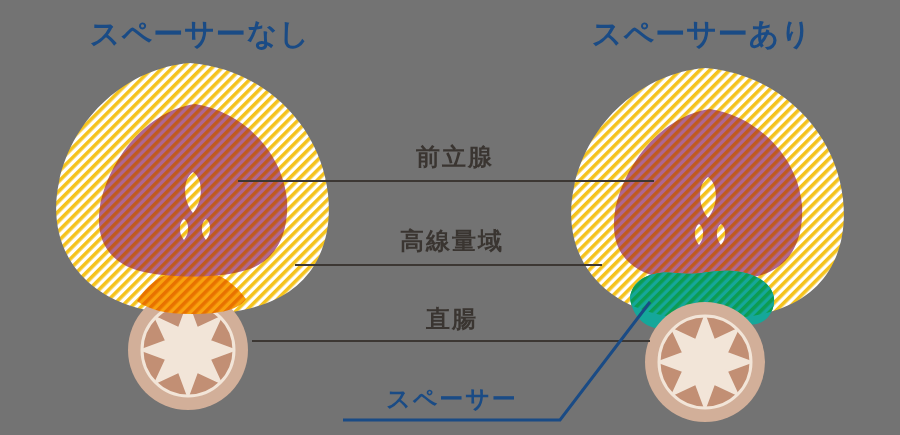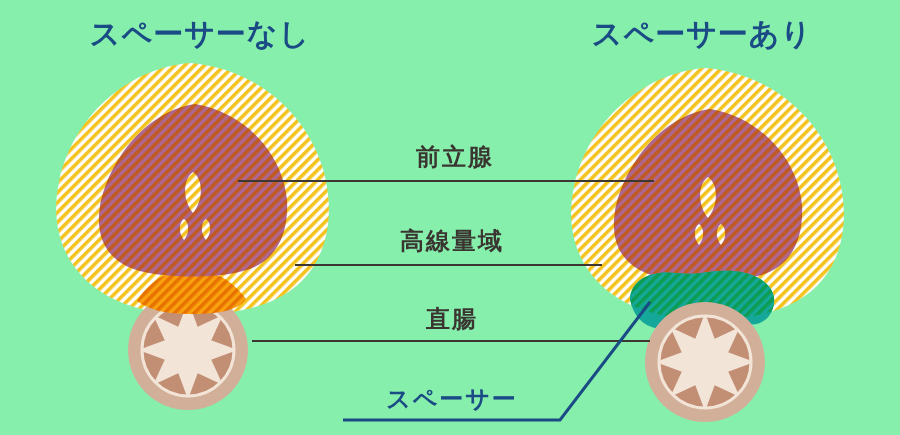--- a/index.html
+++ b/index.html
@@ -1,16 +1,16 @@
 <!DOCTYPE html>
 <html><head>
 <meta charset="utf-8">
 <style>
   html,body{margin:0;padding:0;background:#ffffff;}
-  .stage{position:relative;width:900px;height:435px;background:#86efac;overflow:hidden;
+  .stage{position:relative;width:900px;height:435px;background:#737373;overflow:hidden;
          font-family:"DejaVu Sans",sans-serif;}
   svg text{font-family:"DejaVu Sans",sans-serif;font-weight:bold;}
   .title-text{font-size:30px;letter-spacing:1px;}
   .label-text{font-size:24px;letter-spacing:2px;}
 </style>
 </head>
 <body>
 
 <div class="stage">
 <svg width="900" height="435" viewBox="0 0 900 435">

